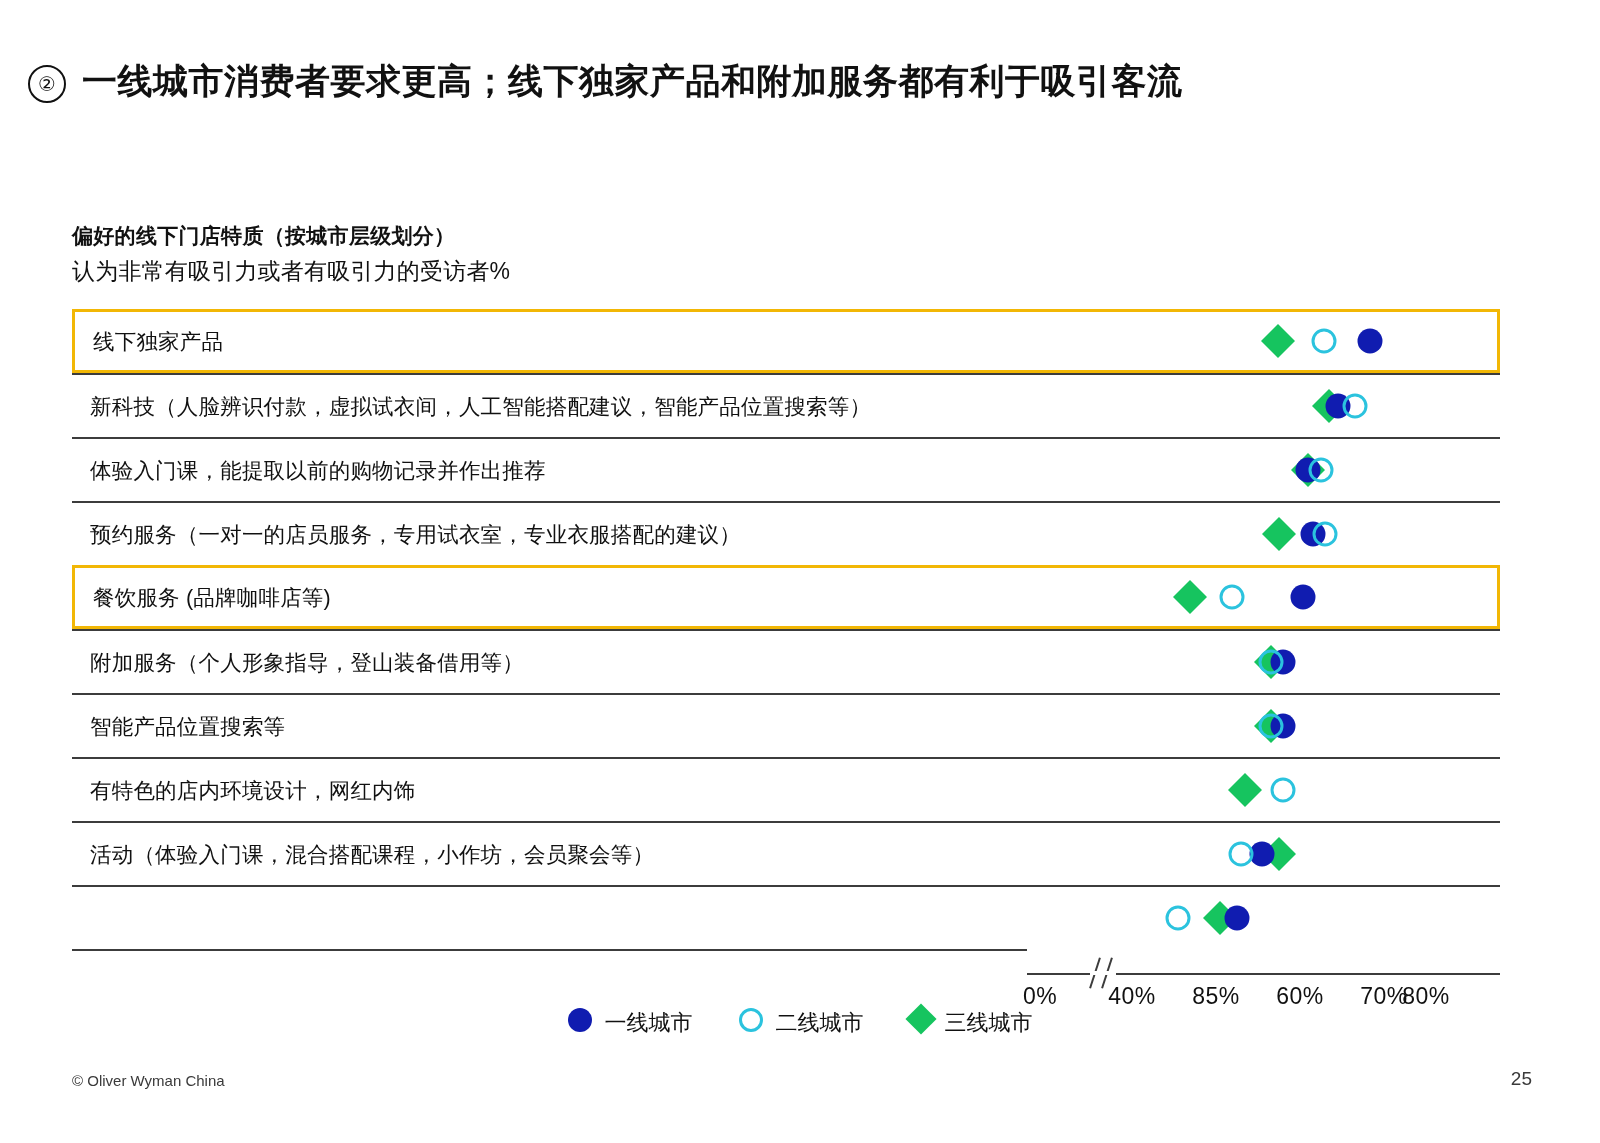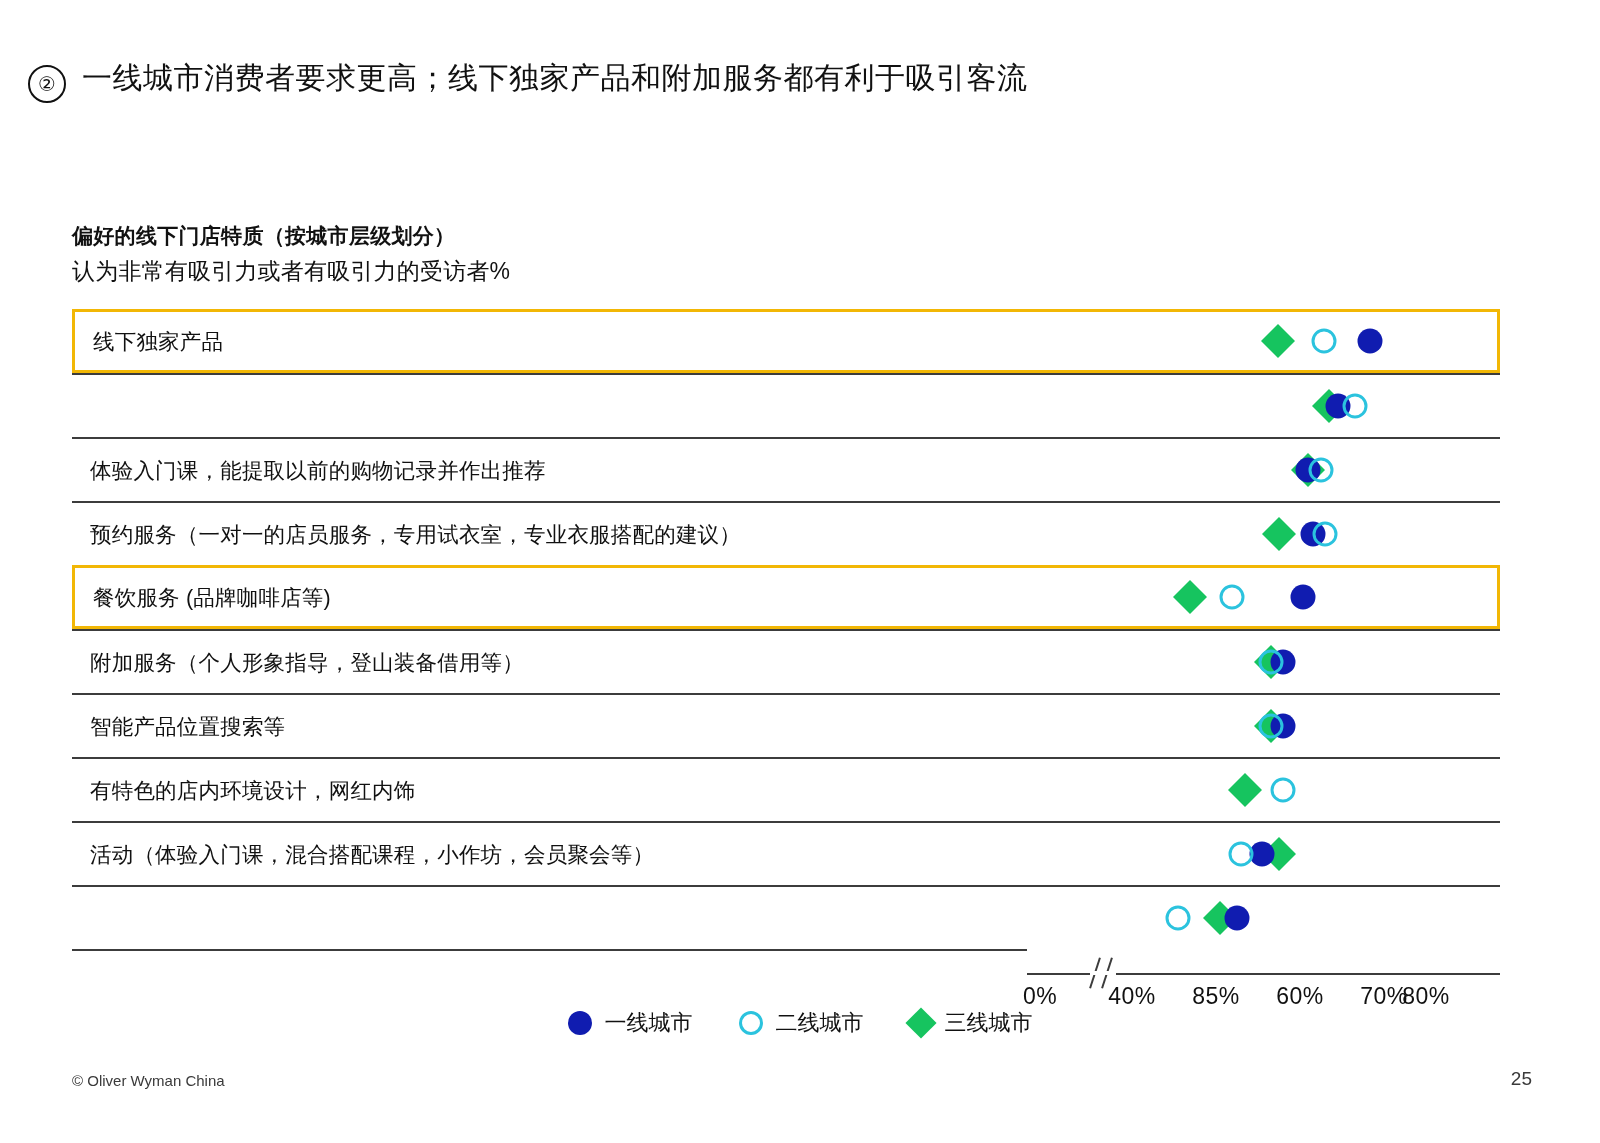--- a/index.html
+++ b/index.html
@@ -33,22 +33,22 @@
     display: flex;
     align-items: center;
     justify-content: center;
     font-size: 20px;
     line-height: 1;
     color: #111;
     flex: none;
     margin-top: 7px;
   }
   .slide-title {
-    font-size: 30px;
-    font-weight: normal;
+    font-size: 35px;
+    font-weight: bold;
     letter-spacing: 0.5px;
     color: #111;
     white-space: nowrap;
   }
 
   
   .chart-block {
     position: absolute;
     left: 72px;
     top: 222px;
@@ -183,21 +183,20 @@
     left: 0;
     right: 0;
     top: 1008px;
     display: flex;
     justify-content: center;
     align-items: center;
     gap: 46px;
   }
   .legend-item {
     display: flex;
-    align-items: center;
     gap: 13px;
   }
   .legend-item .lbl {
     font-size: 22px;
     color: #111;
   }
   .lg-dot-filled {
     width: 24px; height: 24px;
     border-radius: 50%;
     background: #101CB0;
@@ -247,20 +246,21 @@
   <div class="rows" id="rows-container">
       <div class="row first highlight">
         <div class="row-label">线下独家产品</div>
         <div class="plot">
           <div class="marker m-tier3" title="三线城市 57%" style="left: 1202.8px;"></div>
           <div class="marker m-tier1" title="一线城市 68%" style="left: 1295.2px;"></div>
           <div class="marker m-tier2" title="二线城市 62.5%" style="left: 1249px;"></div>
         </div>
       </div>
       <div class="row">
+        <div class="row-label">新科技（人脸辨识付款，虚拟试衣间，人工智能搭配建议，智能产品位置搜索等）</div>
         <div class="plot">
           <div class="marker m-tier3" title="三线城市 63.5%" style="left: 1257.4px;"></div>
           <div class="marker m-tier1" title="一线城市 64.5%" style="left: 1265.8px;"></div>
           <div class="marker m-tier2" title="二线城市 66.5%" style="left: 1282.6px;"></div>
         </div>
       </div>
       <div class="row">
         <div class="row-label">体验入门课，能提取以前的购物记录并作出推荐</div>
         <div class="plot">
           <div class="marker m-tier3" title="三线城市 61%" style="left: 1236.4px;"></div>

